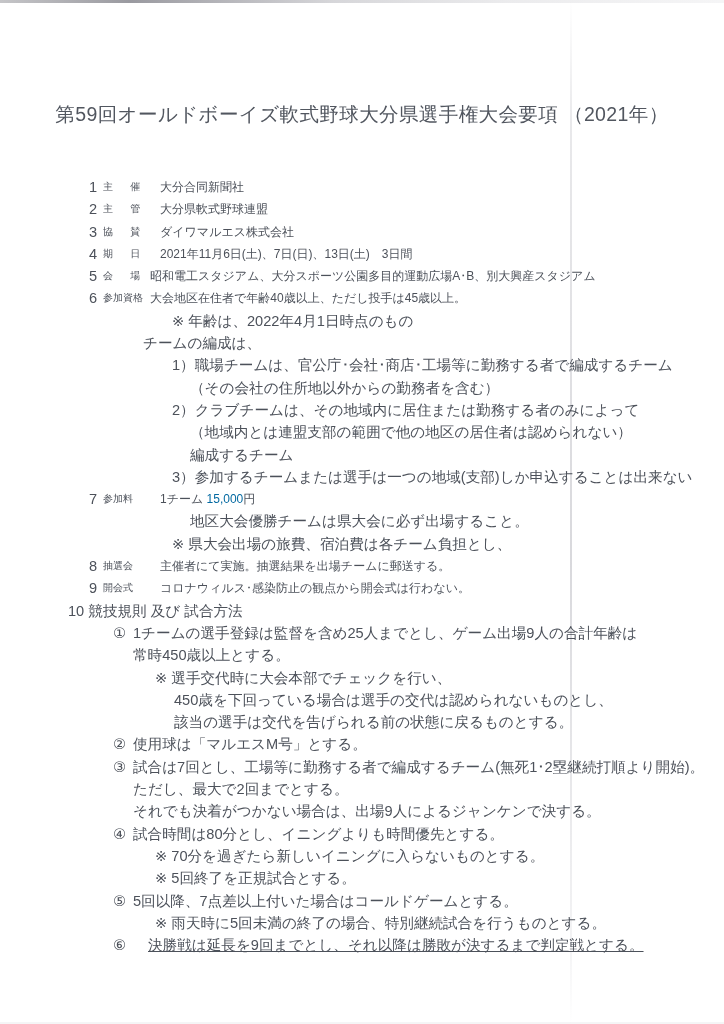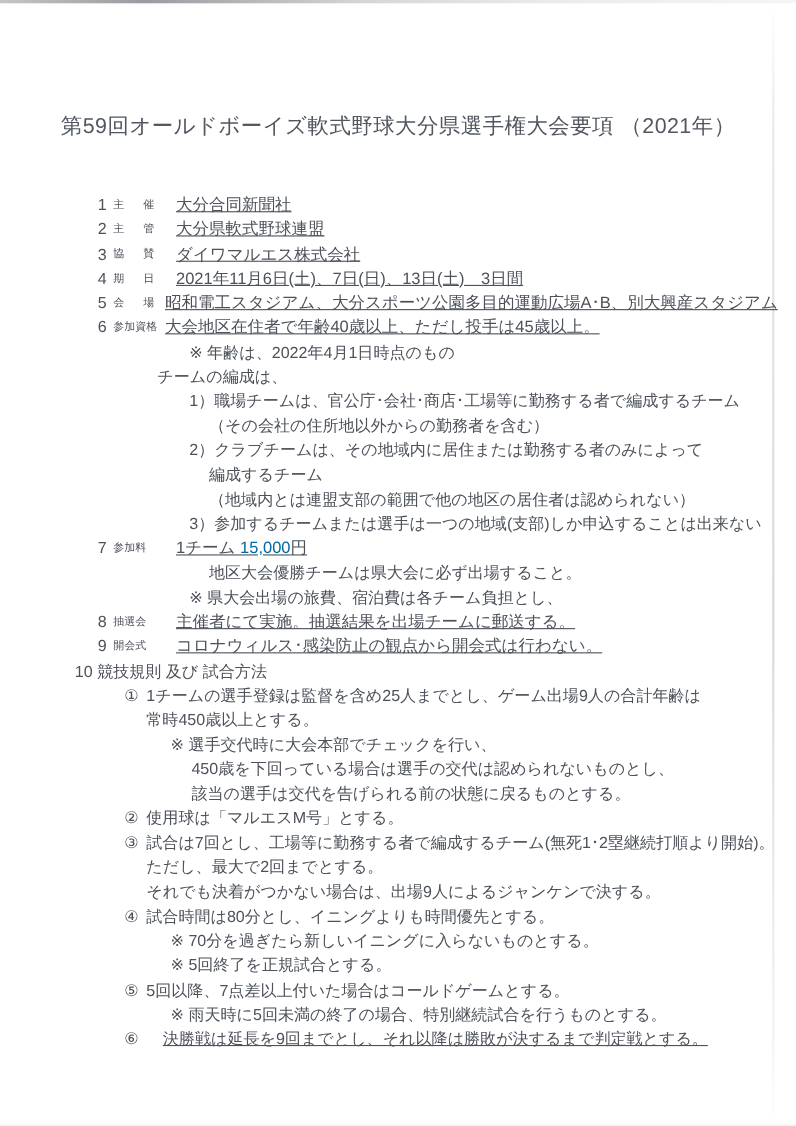--- a/index.html
+++ b/index.html
@@ -44,21 +44,21 @@
   }
   .scan-edge-bottom {
     position: absolute;
     bottom: 0; left: 0;
     width: 724px; height: 2px;
     background: rgba(225,225,230,0.35);
   }
 
   .page {
     position: relative;
-    width: 704px;
+    width: 572px;
     height: 1024px;
     box-sizing: border-box;
   }
 
   .doc-title {
     position: absolute;
     top: 101px;
     left: 0;
     width: 724px;
     text-align: center;
@@ -103,23 +103,22 @@
     font-size: 10px;
     white-space: nowrap;
   }
   
   .lbl.sp2 { letter-spacing: 7.2px; }
   .lbl.sp3 { letter-spacing: 0px; }
   .lbl.sp4 { letter-spacing: 0px; }
   .val {
     position: absolute;
     left: 160px;
-    font-size: 15px;
-    white-space: nowrap;
-    text-decoration: underline;
+    font-size: 12px;
+    white-space: nowrap;
   }
   .val.wide { left: 150px; }
 
   
   .ind {
     position: absolute;
     white-space: nowrap;
     font-size: 14.6px;
   }
 
@@ -189,24 +188,24 @@
     <div class="line">
       <span class="ind" style="left:172px;">1）職場チームは、官公庁･会社･商店･工場等に勤務する者で編成するチーム</span>
     </div>
     <div class="line">
       <span class="ind" style="left:190px;">（その会社の住所地以外からの勤務者を含む）</span>
     </div>
     <div class="line">
       <span class="ind" style="left:172px;">2）クラブチームは、その地域内に居住または勤務する者のみによって</span>
     </div>
     <div class="line">
+      <span class="ind" style="left:190px;">（地域内とは連盟支部の範囲で他の地区の居住者は認められない）</span>
+    </div>
+    <div class="line">
       <span class="ind" style="left:190px;">編成するチーム</span>
-    </div>
-    <div class="line">
-      <span class="ind" style="left:190px;">（地域内とは連盟支部の範囲で他の地区の居住者は認められない）</span>
     </div>
     <div class="line">
       <span class="ind" style="left:172px;">3）参加するチームまたは選手は一つの地域(支部)しか申込することは出来ない</span>
     </div>
 
     <div class="row">
       <span class="num">7</span>
       <span class="lbl sp3">参加料</span>
       <span class="val"><span>1チーム </span><span class="fee-amount">15,000</span><span>円</span></span>
     </div>

